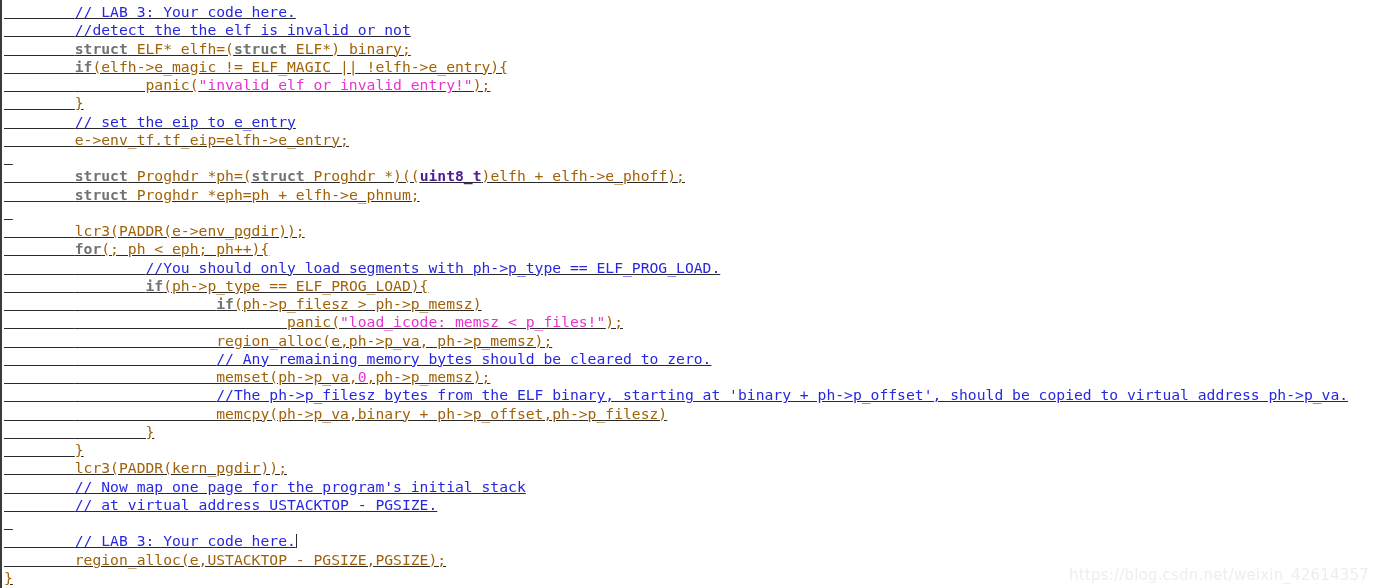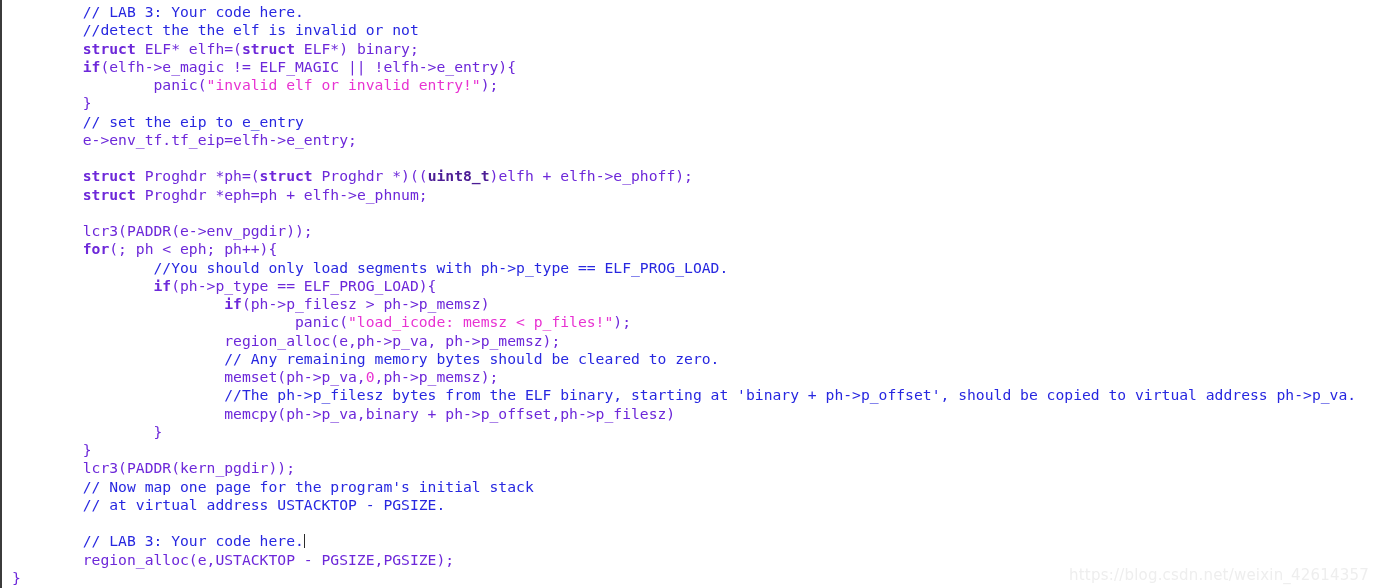--- a/index.html
+++ b/index.html
@@ -32,41 +32,42 @@
     height: 588px;
     background: #3b3b3b;
   }
 
   #code-surface {
     position: absolute;
     left: 0;
     top: 0;
     width: 1377px;
     height: 588px;
-    padding: 3px 0 0 12px;
+    padding: 3px 0 0 4px;
     box-sizing: border-box;
     white-space: pre;
     font-size: 14.7px;
     line-height: 18.25px;
     letter-spacing: 0px;
     color: #2a2a2a;
+    text-decoration: underline;
   }
 
   .code-line {
     height: 18.25px;
     white-space: pre;
     font-size: 14.7px;
     line-height: 18.25px;
     color: #2a2a2a;
   }
 
   
-  .tok-plain    { color: #6d28d9; }
+  .tok-plain    { color: #a16207; }
   .tok-comment  { color: #2727e0; }
-  .tok-keyword  { color: #6d28d9; font-weight: bold; }
+  .tok-keyword  { color: #737373; font-weight: bold; }
   .tok-type     { color: #4c1d95; font-weight: bold; }
   .tok-string   { color: #e832d2; }
   .tok-number   { color: #e832d2; }
 
   
   .caret {
     display: inline-block;
     width: 1px;
     height: 14px;
     background: #2a2a2a;

